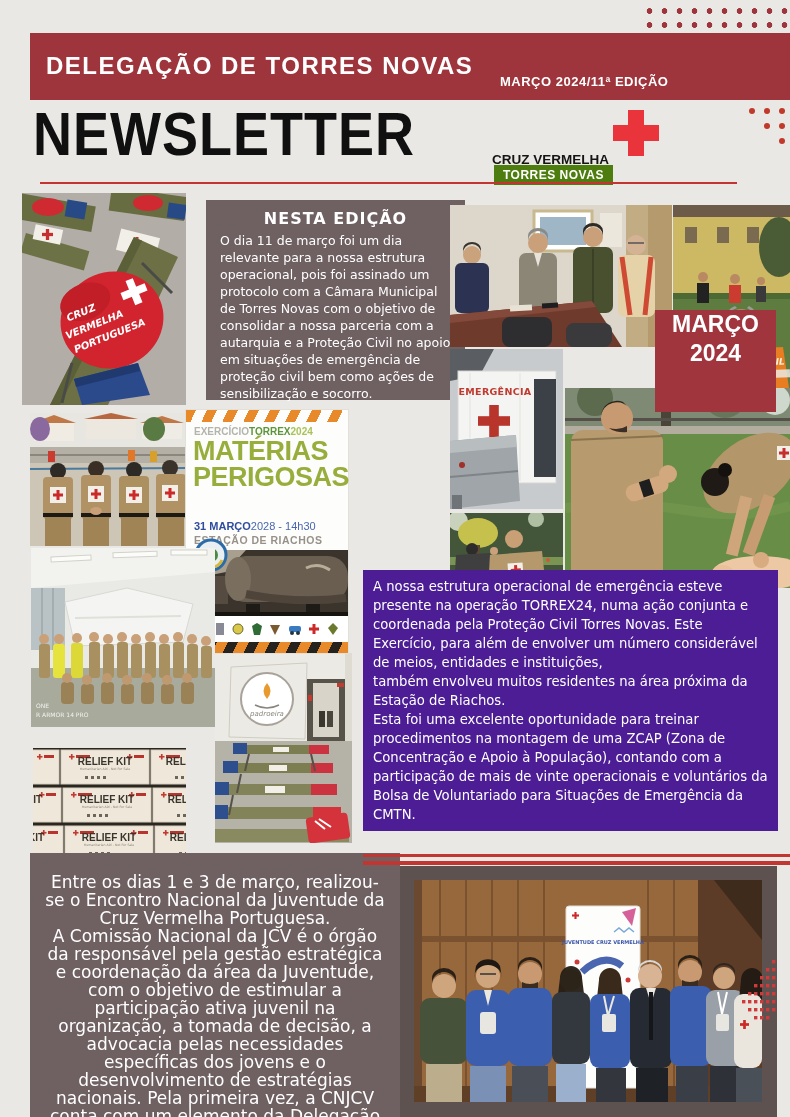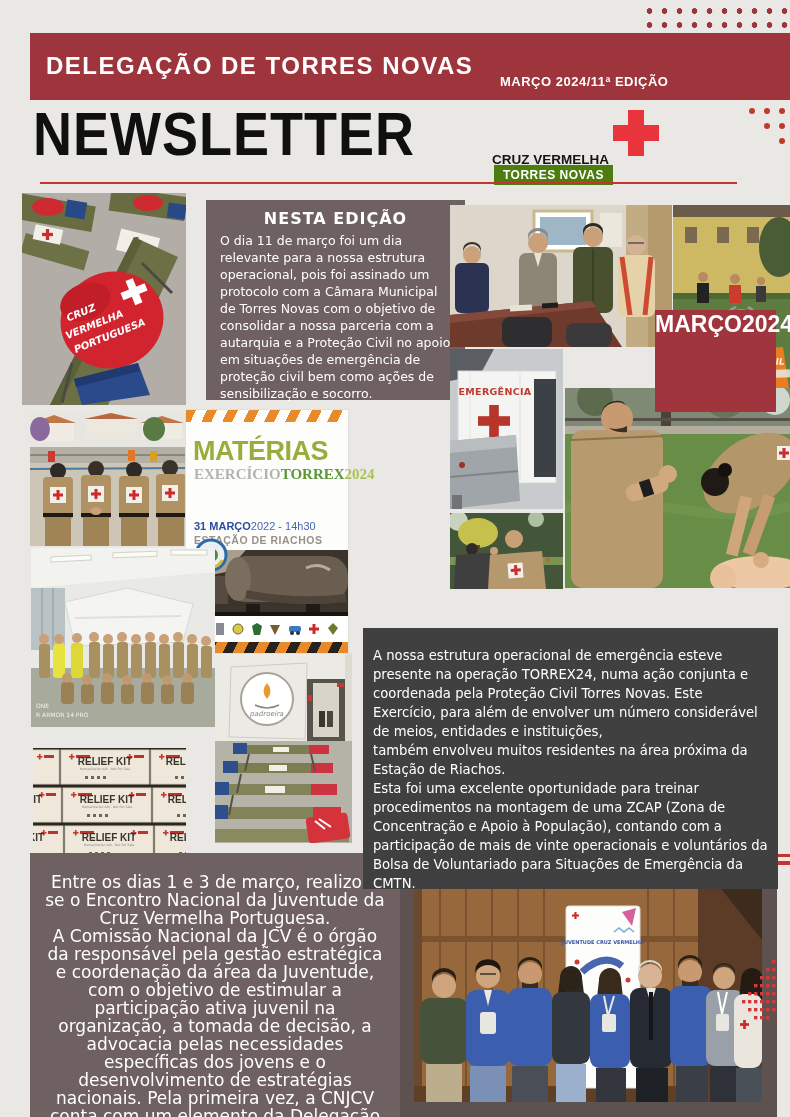--- a/index.html
+++ b/index.html
@@ -27,24 +27,24 @@
     font-family:"Liberation Sans",sans-serif;font-weight:bold;font-size:12px;letter-spacing:.5px;
     padding:3px 9px;}
   .side-dots{left:746px;top:105px;}
   .underline{left:40px;top:182px;width:697px;height:2px;background:#c23531;}
   
   .graybox{background:#6f6062;color:#fff;}
   .nesta{left:186px;top:200px;width:259px;height:200px;padding:9px 14px;box-sizing:border-box;margin-left:20px;}
   .nesta-title{text-align:center;font-weight:bold;font-size:16px;letter-spacing:1px;margin-bottom:4px;}
   .body-txt{font-size:12.5px;line-height:17px;white-space:pre-line;}
   .marco{left:655px;top:310px;width:121px;height:102px;background:#a0353d;color:#fff;z-index:4;
-    display:flex;flex-direction:row;justify-content:flex-start;text-align:center;
+    display:flex;flex-direction:column;justify-content:flex-start;text-align:center;
     font-family:"Liberation Sans",sans-serif;font-weight:bold;font-size:23px;line-height:29px;}
-  .redblock{left:363px;top:628px;width:415px;height:261px;background:#404040;color:#fff;
-    padding:18px 10px;box-sizing:border-box;font-size:13.2px;line-height:19px;white-space:pre-line;z-index:3;}
+  .redblock{left:363px;top:570px;width:415px;height:261px;background:#4c1d95;color:#fff;
+    padding:7px 10px;box-sizing:border-box;font-size:13.2px;line-height:19px;white-space:pre-line;z-index:3;}
   .sep1{left:363px;top:854px;width:427px;height:3px;background:#c23531;z-index:2;}
   .sep2{left:363px;top:861px;width:427px;height:3.5px;background:#c23531;z-index:2;}
   .juvtxt{left:30px;top:853px;width:370px;height:264px;padding:20px 12px;box-sizing:border-box;
     font-size:17px;line-height:18px;white-space:pre-line;text-align:center;}
   .panel{left:400px;top:866px;width:377px;height:251px;background:#5e5250;z-index:1;}
   .tri-dots{left:742px;top:960px;z-index:5;}
   
   .photo{overflow:hidden;}
   .cots{left:22px;top:193px;width:164px;height:212px;}
   .meeting{left:450px;top:205px;width:222px;height:142px;}
@@ -57,21 +57,21 @@
   .relief{left:33px;top:748px;width:153px;height:116px;}
   .padroeira{left:215px;top:653px;width:137px;height:190px;}
   .juvphoto{position:absolute;left:14px;top:14px;width:348px;height:222px;overflow:hidden;}
   
   .poster{left:186px;top:410px;width:162px;height:243px;background:#fdfdfb;z-index:1;
     box-shadow:0 0 0 1px #e3e0da;}
   .hz-top{position:absolute;left:0;top:0;width:100%;height:12px;
     background:repeating-linear-gradient(115deg,#e8892a 0 9px,#fdfdfb 9px 19px);}
   .hz-bot{position:absolute;left:0;top:232px;width:100%;height:11px;
     background:repeating-linear-gradient(115deg,#26221e 0 9px,#e8892a 9px 19px);}
-  .kicker{position:absolute;left:8px;top:16px;font-family:Liberation Serif, serif;font-size:15px;margin-top:40px;}
+  .kicker{position:absolute;left:8px;top:16px;font-family:Liberation Sans, sans-serif;font-size:10px;}
   .k1{color:#b4b4ae;font-weight:bold;}
   .k2{color:#5c9639;font-weight:bold;}
   .k3{color:#a9c35a;font-weight:bold;}
   .ptitle{position:absolute;left:7px;top:28px;font-family:"Liberation Sans",sans-serif;
     font-weight:bold;font-size:27px;line-height:26px;color:#97ae3c;letter-spacing:-.5px;}
   .pdate{position:absolute;left:8px;top:110px;font-family:"Liberation Sans",sans-serif;font-size:11px;}
   .d1{color:#2f4d9e;font-weight:bold;}
   .d2{color:#4a66b0;}
   .ploc{position:absolute;left:8px;top:124px;font-family:"Liberation Sans",sans-serif;
     font-weight:bold;font-size:10.5px;color:#97918a;letter-spacing:.5px;}
@@ -302,23 +302,24 @@
     </svg>
   </div>
 
   <div class="abs poster">
     <div class="hz-top"></div>
     <div class="kicker">
       <span class="k1">EXERCÍCIO</span><span class="k2">TORREX</span><span class="k3">2024</span>
     </div>
     <div class="ptitle">
       <div>MATÉRIAS</div>
+      <div>PERIGOSAS</div>
     </div>
     <div class="pdate">
-      <span class="d1">31 MARÇO</span><span class="d2">2022 - 14h30</span>
+      <span class="d1">31 MARÇO</span><span class="d2">2028 - 14h30</span>
     </div>
     <div class="ploc">ESTAÇÃO DE RIACHOS</div>
     <svg class="ptrain" width="162" height="66" viewBox="0 0 162 66">
       <rect width="162" height="66" fill="#3b342d"></rect>
       <polygon points="0,0 60,0 40,22 0,30" fill="#a89f8e"></polygon>
       <rect x="0" y="2" width="13" height="64" fill="#cfc9be"></rect>
       <rect x="16" y="26" width="26" height="28" fill="#554b40"></rect>
       <rect x="40" y="6" width="122" height="46" rx="20" fill="#6a5e50"></rect>
       <ellipse cx="52" cy="29" rx="13" ry="22" fill="#7a6e5e"></ellipse>
       <path d="M60,44 q50,10 100,4" stroke="#4e443a" stroke-width="8" fill="none"></path>

